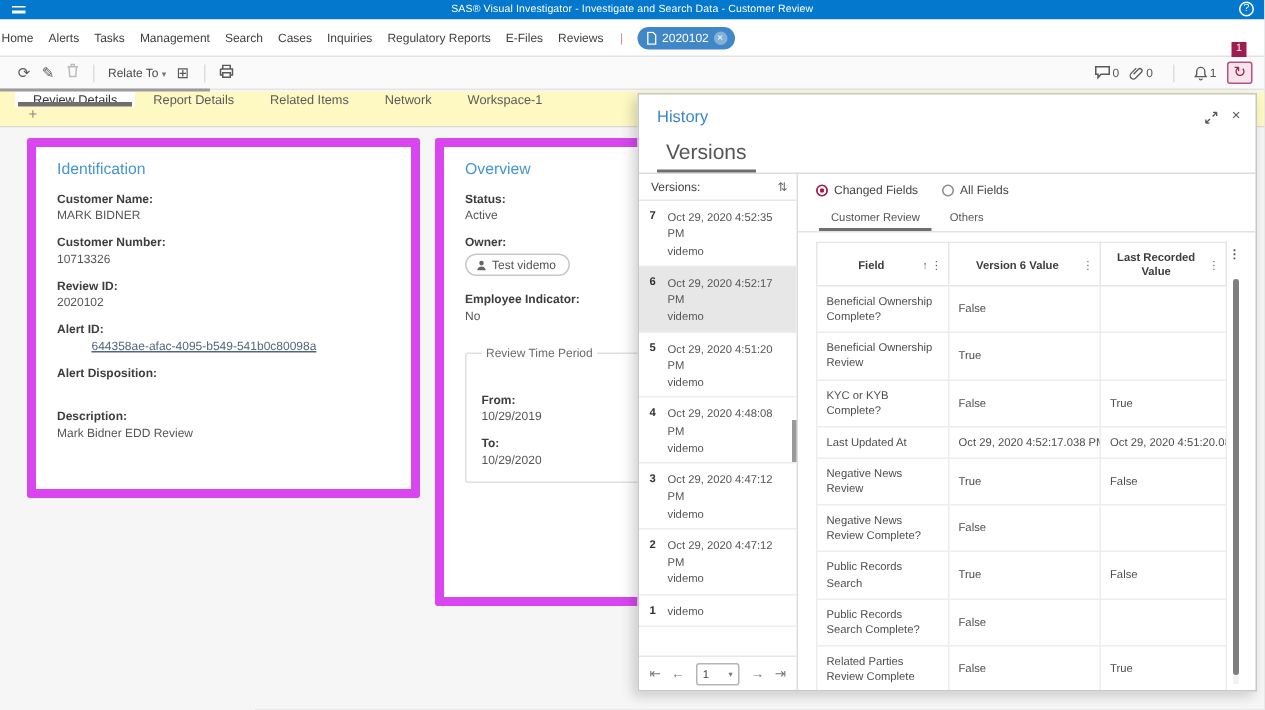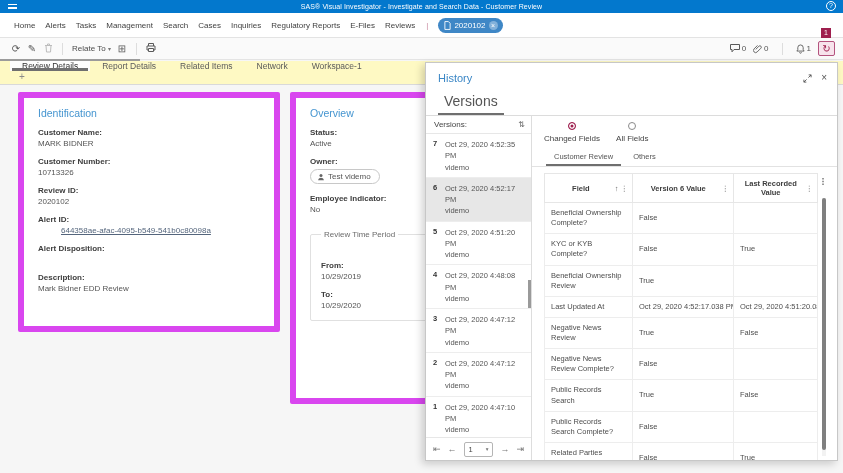--- a/index.html
+++ b/index.html
@@ -11,21 +11,21 @@
   .hamburger{position:absolute;left:8px;top:4px;width:9px;height:5px;
              border-top:1px solid #fff;border-bottom:1px solid #fff;}
   .hamburger::after{content:"";position:absolute;left:0;right:0;top:1.5px;height:1px;background:#fff;}
   .app-title{position:absolute;left:0;right:0;top:0;height:13px;line-height:13px;text-align:center;
              font-size:7px;letter-spacing:.1px;}
   .help-badge{position:absolute;right:7px;top:1px;width:10px;height:10px;border:1px solid #fff;
               border-radius:50%;font-size:7px;line-height:8px;text-align:center;}
   
   .navbar{position:absolute;top:13px;left:0;right:0;height:25px;background:#fff;
           border-bottom:1px solid #e3e3e3;display:flex;align-items:center;
-          padding-left:13px;gap:8px;font-size:8px;color:#3f3f3f;white-space:nowrap;}
+          padding-left:0;gap:8px;font-size:8px;color:#3f3f3f;white-space:nowrap;}
   .nav-item{padding:2px 1px;cursor:default;}
   .nav-sep{color:#c9899f;margin:0 2px;}
   .entity-pill{display:inline-flex;align-items:center;gap:3px;height:15px;padding:0 5px 0 6px;
                background:#3f87c6;color:#fff;border-radius:8px;font-size:8px;}
   .pill-close{width:9px;height:9px;border-radius:50%;background:rgba(255,255,255,.35);
               font-size:7px;line-height:9px;text-align:center;}
   .count-badge{position:absolute;top:28px;right:12px;width:10px;height:10px;background:#9e1f4e;
                color:#fff;font-size:7px;line-height:10px;text-align:center;z-index:6;}
   
   .toolbar{position:absolute;top:38px;left:0;right:0;height:22px;background:#fafafa;
@@ -89,21 +89,21 @@
   .vscroll-mini{position:absolute;right:0;top:165px;width:3px;height:28px;background:#9a9a9a;}
   .versions-pager{height:23px;border-top:1px solid #e7e7e7;display:flex;align-items:center;
                   gap:7px;padding:0 7px;color:#777;font-size:9px;}
   .page-select{display:inline-flex;align-items:center;justify-content:space-between;
                width:32px;height:15px;border:1px solid #b5b5b5;border-radius:2px;
                font-size:7.5px;color:#444;padding:0 4px;}
   .page-select .caret{font-size:5.5px;color:#777;}
   
   .fields-col{flex:1;display:flex;flex-direction:column;position:relative;min-width:0;}
   .filter-row{display:flex;align-items:center;gap:16px;padding:7px 10px 5px 12px;font-size:8px;color:#444;}
-  .radio-opt{display:inline-flex;align-items:center;gap:4px;flex-direction:column;}
+  .radio-opt{display:inline-flex;align-items:center;gap:4px;}
   .radio{width:8px;height:8px;border-radius:50%;flex:none;}
   .radio.on{background:#9e1f4e;box-shadow:inset 0 0 0 1.5px #fff;border:1px solid #9e1f4e;}
   .radio.off{background:#fff;border:1px solid #8a8a8a;}
   .subtabs{padding-left:12px;font-size:7.5px;color:#555;border-bottom:1px solid #e2e2e2;}
   .htab2{display:inline-block;padding:4px 10px 5px 10px;position:relative;}
   .htab2.active::after{content:"";position:absolute;left:2px;right:2px;bottom:0;height:2.5px;background:#6f6f6f;}
   .table-wrap{flex:1;margin:6px 10px 0 12px;overflow:hidden;position:relative;}
   table.htable{border-collapse:collapse;width:calc(100% - 9px);table-layout:fixed;
                font-size:7.5px;color:#4d4d4d;}
   .htable th{border:1px solid #e6e6e6;padding:5px 3px;font-size:7.5px;color:#3d3d3d;font-weight:bold;}
@@ -324,21 +324,20 @@
             <div class="version-item">
               <span class="vnum">2</span>
               <div class="vtext">
                 <div class="vtime">Oct 29, 2020 4:47:12 PM</div>
                 <div class="vuser">videmo</div>
               </div>
             </div>
             <div class="version-item">
               <span class="vnum">1</span>
               <div class="vtext">
-                <div class="vtime">Oct 29, 2020 4:47:10 PM</div>
                 <div class="vuser">videmo</div>
               </div>
             </div>
           </div>
         <span class="vscroll-mini"></span>
         <div class="versions-pager">
           <span>⇤</span>
           <span>←</span>
           <span class="page-select">
             <span>1</span>
@@ -391,28 +390,28 @@
                 </th>
               </tr>
             </thead>
             <tbody>
                 <tr>
                   <td class="cell-field">Beneficial Ownership Complete?</td>
                   <td class="cell-val">False</td>
                   <td class="cell-val"></td>
                 </tr>
                 <tr>
-                  <td class="cell-field">KYC or KYB Complete?</td>
-                  <td class="cell-val">False</td>
-                  <td class="cell-val">True</td>
-                </tr>
-                <tr>
                   <td class="cell-field">Beneficial Ownership Review</td>
                   <td class="cell-val">True</td>
                   <td class="cell-val"></td>
+                </tr>
+                <tr>
+                  <td class="cell-field">KYC or KYB Complete?</td>
+                  <td class="cell-val">False</td>
+                  <td class="cell-val">True</td>
                 </tr>
                 <tr>
                   <td class="cell-field">Last Updated At</td>
                   <td class="cell-val">Oct 29, 2020 4:52:17.038 PM</td>
                   <td class="cell-val">Oct 29, 2020 4:51:20.085 PM</td>
                 </tr>
                 <tr>
                   <td class="cell-field">Negative News Review</td>
                   <td class="cell-val">True</td>
                   <td class="cell-val">False</td>

